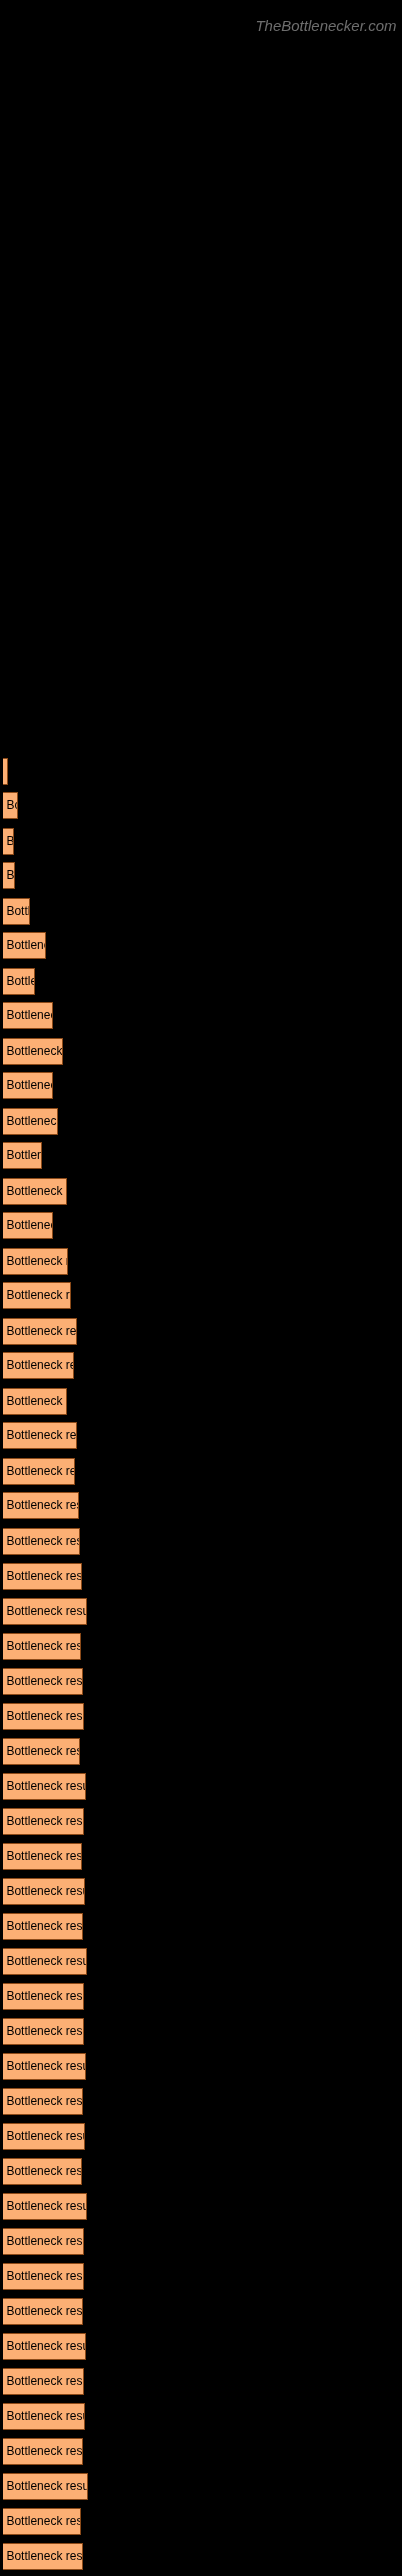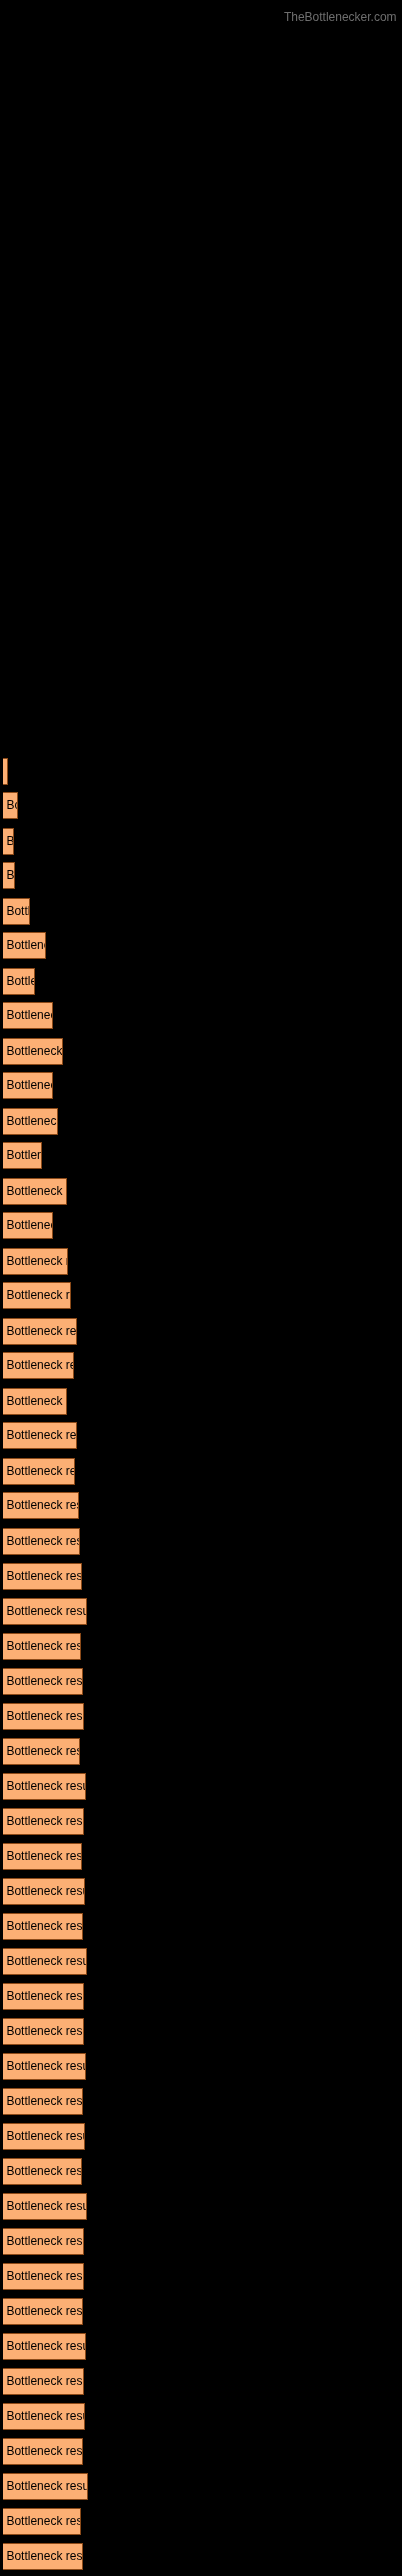--- a/index.html
+++ b/index.html
@@ -17,26 +17,27 @@
   #chart-root {
     position: absolute;
     left: 0; top: 0;
     width: 403px;
     height: 2576px;
     background: #000000;
   }
   .site-title {
     position: absolute;
     right: 6.4px;
-    top: 10px;
+    top: 17px;
     font-family: "Liberation Sans", sans-serif;
-    font-size: 12px;
+    font-size: 15px;
     color: #6e6e6e;
     letter-spacing: 0px;
     white-space: nowrap;
+    font-style: italic;
   }
   .plot-area {
     position: absolute;
     left: 0;
     top: 0;
     width: 403px;
     height: 2576px;
   }
   .bar {
     position: absolute;

